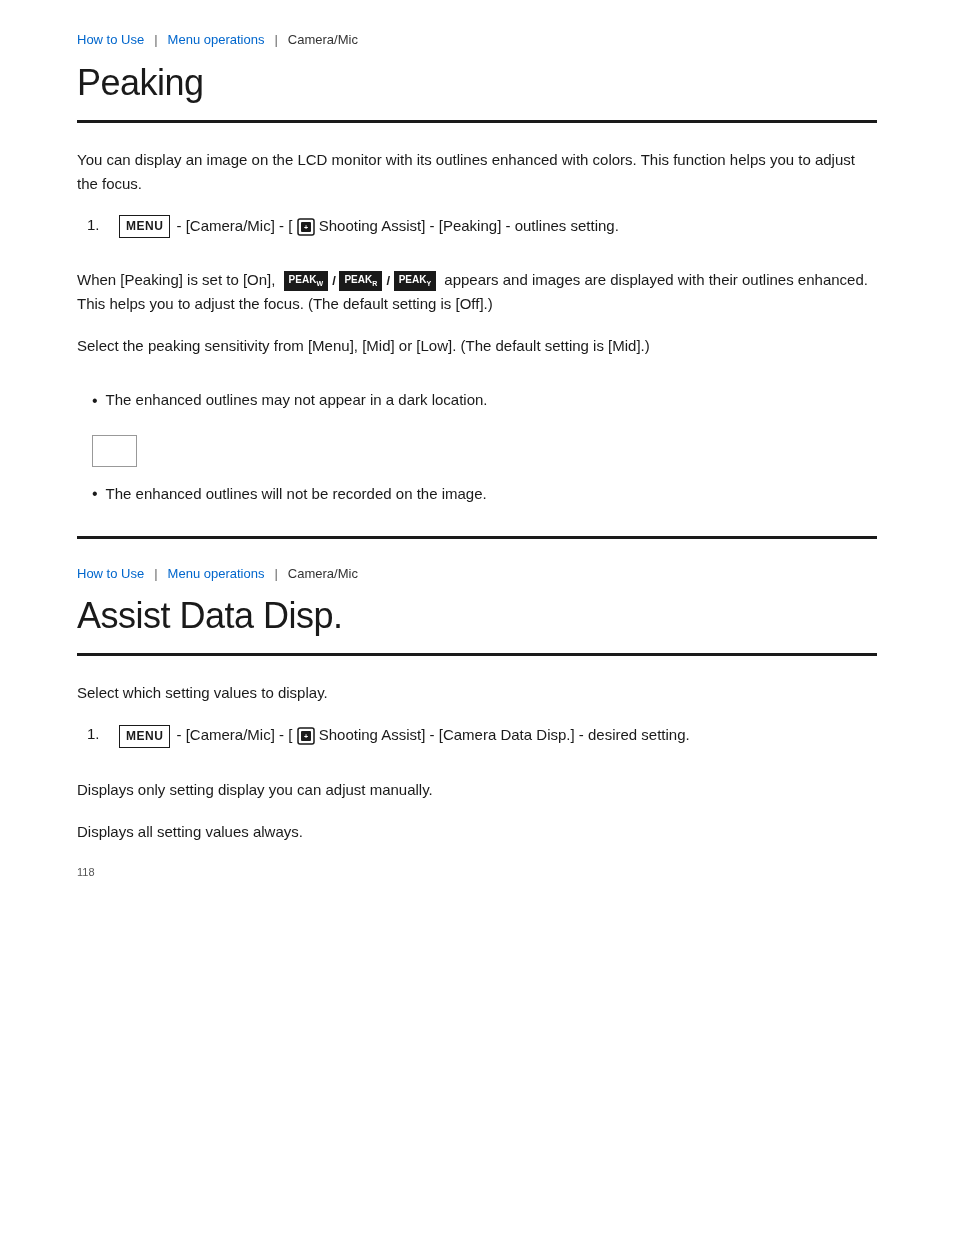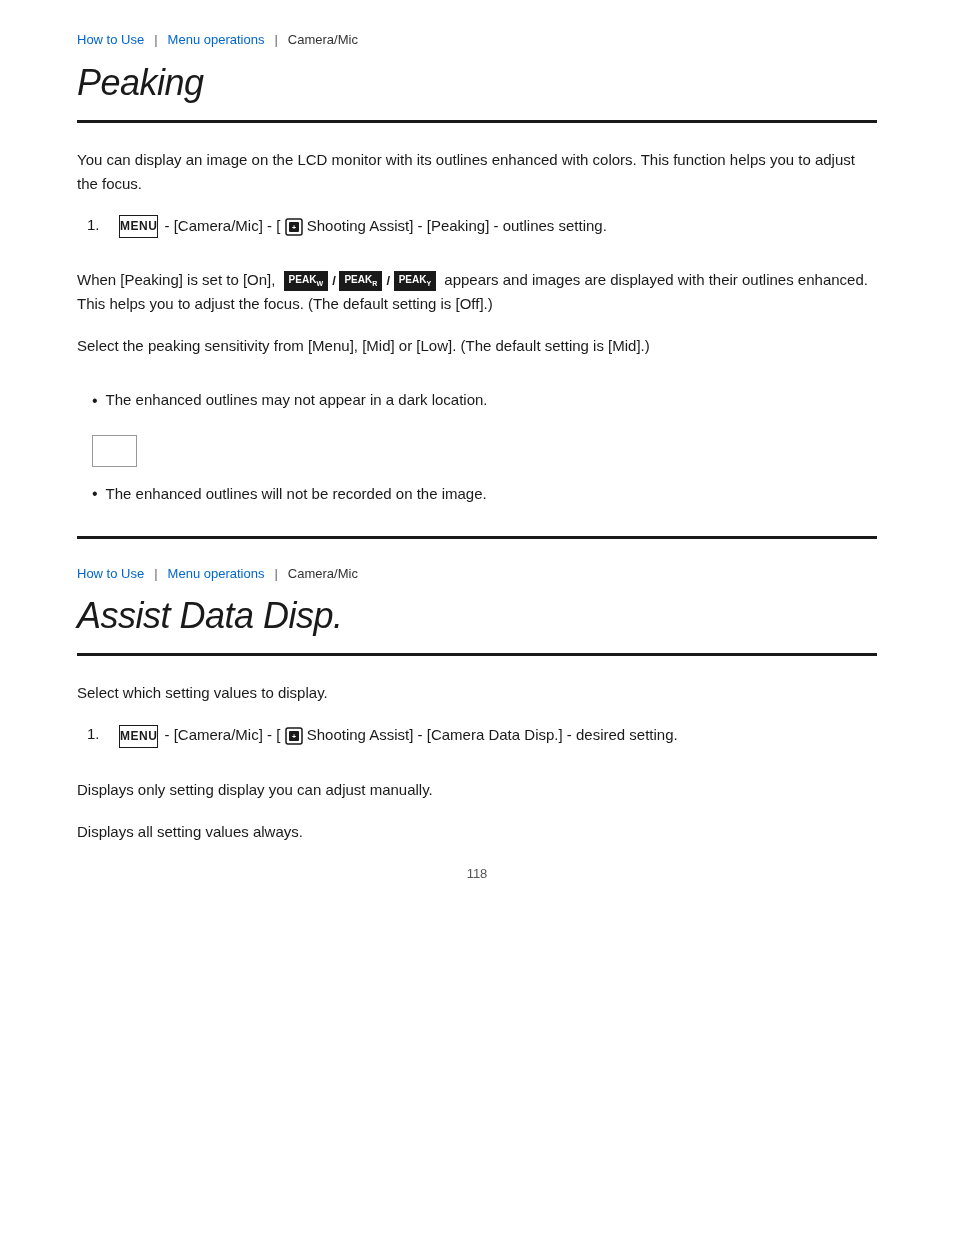--- a/index.html
+++ b/index.html
@@ -42,21 +42,20 @@
       color: #0066cc;
       text-decoration: none;
     }
 
     .section-title {
       font-size: 36px;
       font-weight: normal;
       color: #1a1a1a;
       margin-bottom: 10px;
       letter-spacing: -0.5px;
-      font-style: italic;
     }
 
     .section-divider {
       border: none;
       border-top: 3px solid #1a1a1a;
       margin-bottom: 25px;
     }
 
     .section-divider-bottom {
       border: none;
@@ -91,21 +90,21 @@
     }
 
     .step-content {
       font-size: 15px;
       line-height: 1.6;
     }
 
     .menu-badge {
       display: inline-block;
       border: 1.5px solid #1a1a1a;
-      padding: 1px 0;
+      padding: 1px 6px;
       font-size: 12px;
       font-weight: bold;
       margin-right: 2px;
       vertical-align: middle;
       letter-spacing: 0.5px;
     }
 
     .bullet-list {
       list-style: none;
       margin-bottom: 15px;
@@ -130,22 +129,22 @@
 
     .note-box {
       display: inline-block;
       width: 45px;
       height: 32px;
       border: 1.5px solid #999;
       margin: 8px 0 8px 15px;
     }
 
     .page-number {
-      text-align: center;
-      font-size: 13px;
+      text-align: left;
+      font-size: 11px;
       color: #555;
       margin-top: 20px;
     }
 
     .icon-compound {
       display: inline-flex;
       align-items: center;
       vertical-align: middle;
       gap: 0px;
     }

